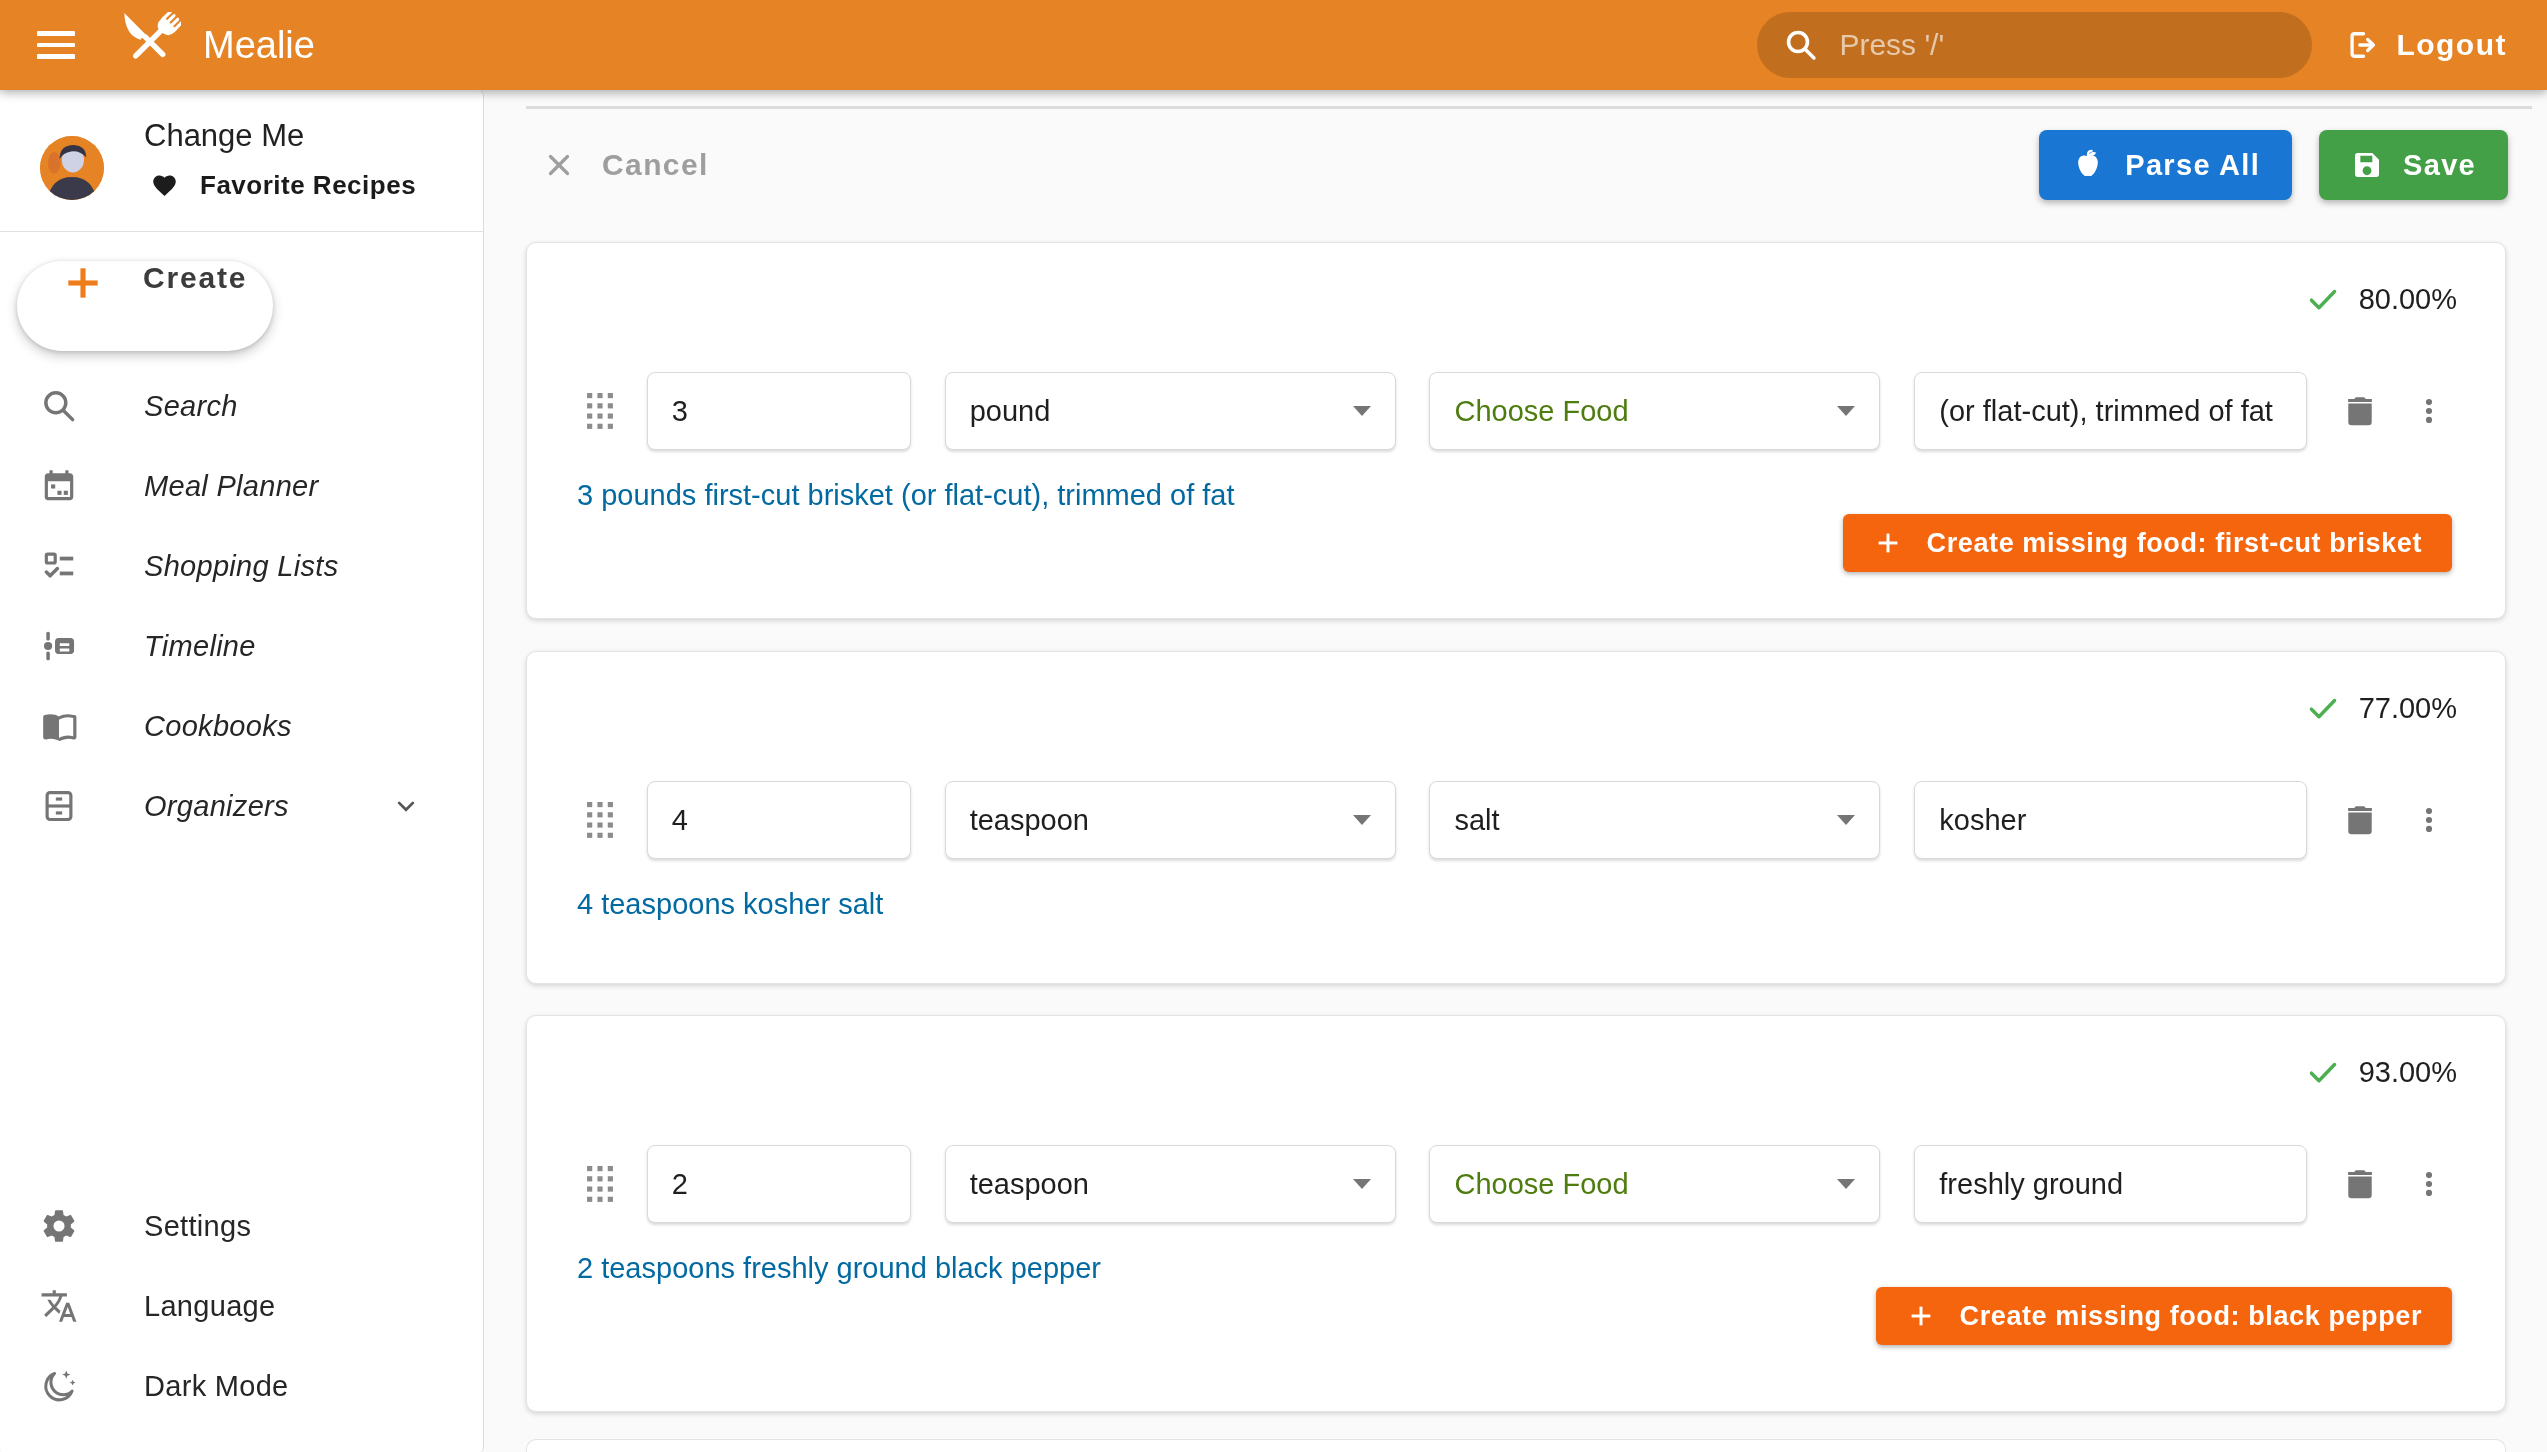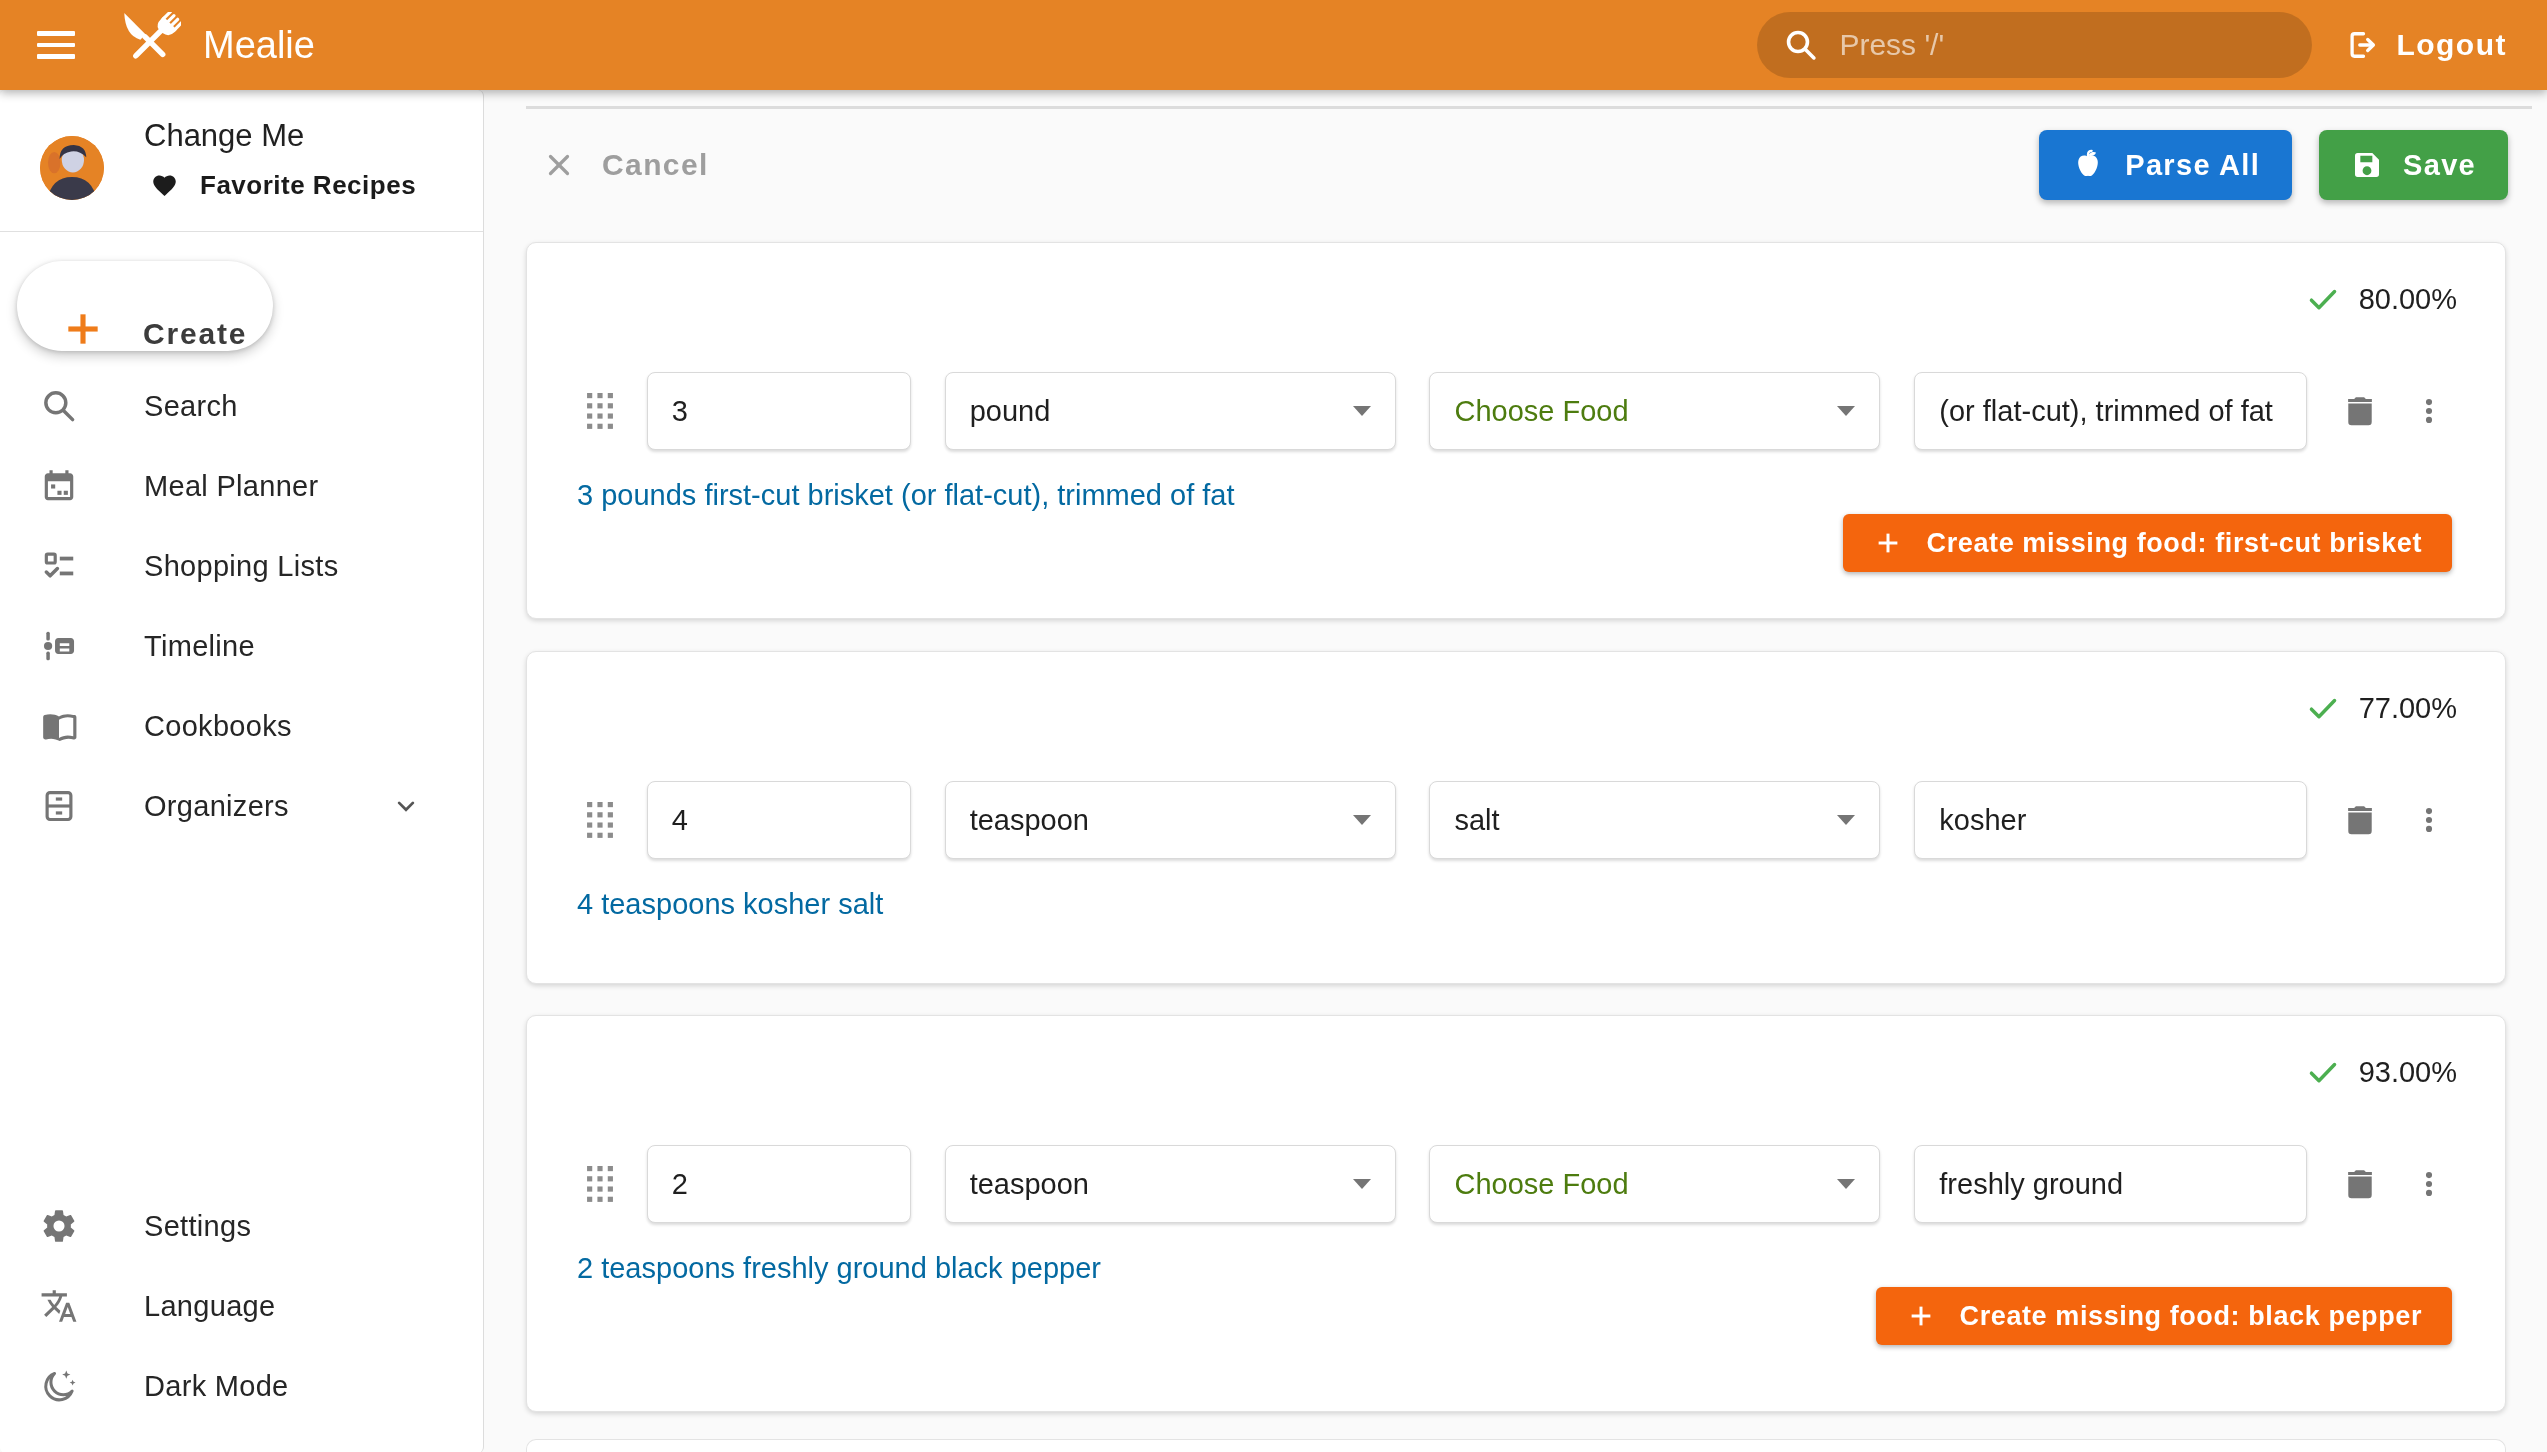--- a/index.html
+++ b/index.html
@@ -28,24 +28,24 @@
              border-right:1px solid #dcdcdc; z-index:5;border-radius:6px; }
   .avatar { position:absolute; left:40px; top:46px; width:64px; height:64px; border-radius:50%;
             overflow:hidden; background:#E58325; }
   .user-name { position:absolute; left:144px; top:28px; font-size:31px; color:#212121; }
   .fav-row { position:absolute; left:151px; top:80px; display:flex; align-items:center; gap:22px;
              font-size:26px; font-weight:700; letter-spacing:0.5px; color:#1b1b1b; cursor:pointer; }
   .sidebar-divider { position:absolute; top:141px; left:0; width:100%; height:1px; background:#e0e0e0; }
   .create-btn { position:absolute; left:17px; top:171px; width:256px; height:90px; border-radius:45px;
                 background:#fff; border:none; cursor:pointer;
                 box-shadow:0 5px 12px rgba(0,0,0,0.20), 0 1px 4px rgba(0,0,0,0.14);
-                display:flex; align-items:flex-end; padding-left:44px; gap:38px;
+                display:flex; align-items:flex-start; padding-left:44px; gap:38px;
                 font-size:30px; font-weight:700; letter-spacing:1.8px; color:#3c3c3c;
                 font-family:"Liberation Sans","DejaVu Sans",sans-serif; }
-  .nav { position:absolute; top:276px; left:0; width:100%; }
+  .nav { position:absolute; top:276px; left:0; width:100%;font-style:italic; }
   .nav-bottom { position:absolute; top:1096px; left:0; width:100%; }
   .nav-item { height:80px; display:flex; align-items:center; padding:0 40px; cursor:pointer; }
   .nav-icon { width:38px; height:38px; flex:0 0 auto; }
   .nav-label { margin-left:66px; font-size:29px; color:#262626; letter-spacing:0.3px; }
   .chev { margin-left:auto; margin-right:22px; }
 
   
   .main { position:absolute; left:484px; top:90px; width:2064px; height:1363px; background:#fafafa; }
   .top-divider { position:absolute; left:42px; right:16px; top:16px; height:3px; background:#dcdcdc; }
   .toolbar { position:absolute; top:40px; left:42px; right:40px; height:70px; display:flex; align-items:center; }

